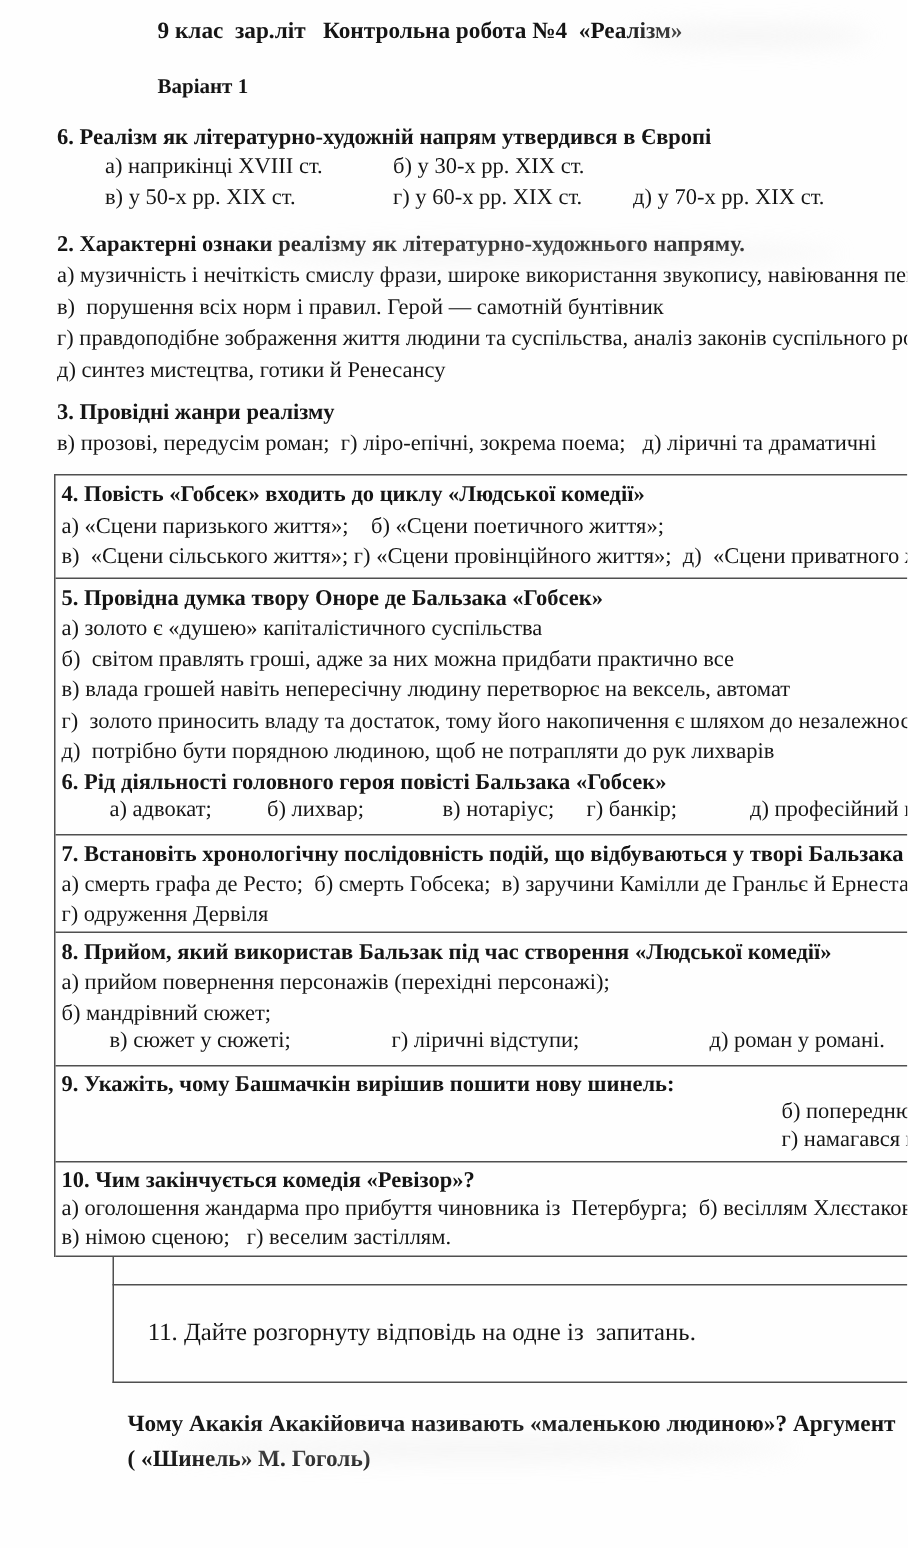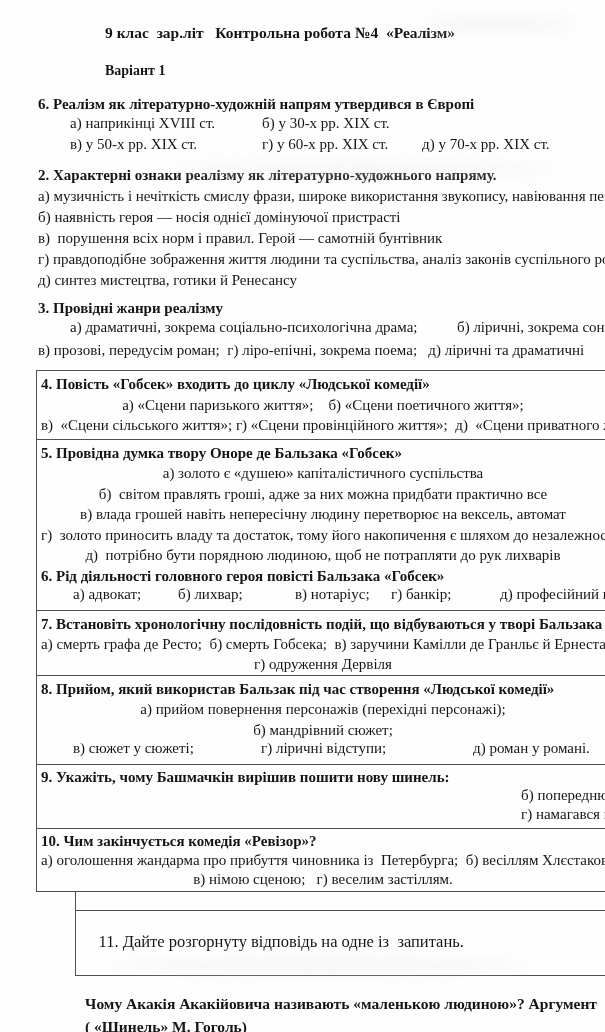--- a/index.html
+++ b/index.html
@@ -1,33 +1,33 @@
 <!DOCTYPE html>
 <html><head>
 <meta charset="utf-8">
 <style>
   html,body{margin:0;padding:0;background:#ffffff;}
   .page{
     position:relative;width:605px;height:1032px;overflow:hidden;
     background:#fefefe;color:#151515;
     font-family:"Liberation Serif","DejaVu Serif",serif;
-    font-size:15px;padding:20px 0 0 38px;box-sizing:border-box;
+    font-size:15px;padding:8px 0 0 38px;box-sizing:border-box;
   }
   .ln{white-space:pre;line-height:21px;}
   .doc-title{font-weight:bold;font-size:15.5px;margin:4px 0 0 67px;white-space:pre;}
   .variant{font-weight:bold;font-size:14px;margin:21px 0 0 67px;white-space:pre;}
   .qfree{margin-top:15px;}
   .qfree .hd{font-weight:bold;white-space:pre;line-height:21px;}
   .cols{position:relative;height:21px;margin-left:32px;}
   .cell{position:absolute;top:0;white-space:pre;}
   
   .qbox{margin:9px 0 0 -2px;border-left:1.5px solid #4f4f4f;border-top:1.5px solid #4f4f4f;}
   .qsec{border-bottom:1.5px solid #4f4f4f;padding:3px 0 3px 4px;}
   .qsec .hd{font-weight:bold;white-space:pre;line-height:20.5px;}
-  .qsec .ln{line-height:20.5px;text-align:center;}
+  .qsec .ln{line-height:20.5px;}
   .qsec .cols{height:20.5px;}
   .qsec.tight .ln,.qsec.tight .hd{line-height:19px;}
   .qsec.tight .cols{height:19px;}
   .qsec.tight2{padding-bottom:1px;}
   .qsec.tight2 .ln,.qsec.tight2 .hd{line-height:20px;}
   .hd-reg{font-weight:normal;}
   .connector{height:18px;margin-left:37px;border-left:1.5px solid #4f4f4f;width:200px;}
   .q11box{margin-left:37px;border:1.5px solid #4f4f4f;border-right:none;
           padding:1px 0 3px 6px;font-weight:normal;font-size:16.5px;white-space:pre;}
   .essay1{margin:16px 0 0 47px;font-weight:bold;font-size:15.5px;line-height:23px;}
@@ -55,32 +55,27 @@
     <div class="cols">
       <span class="cell" style="left:0">в) у 50-х рр. XIX ст.</span>
       <span class="cell" style="left:192px">г) у 60-х рр. XIX ст.</span>
       <span class="cell" style="left:352px">д) у 70-х рр. XIX ст.</span>
     </div>
   </div>
 
   <div class="qfree" style="margin-top:8px">
     <div class="hd">2. Характерні ознаки реалізму як літературно-художнього напряму.</div>
     <div class="ln">а) музичність і нечіткість смислу фрази, широке використання звукопису, навіювання певн</div>
-    <div class="ln">б) наявність героя — носія однієї домінуючої пристрасті</div>
     <div class="ln">в)  порушення всіх норм і правил. Герой — самотній бунтівник</div>
     <div class="ln">г) правдоподібне зображення життя людини та суспільства, аналіз законів суспільного розв</div>
     <div class="ln">д) синтез мистецтва, готики й Ренесансу</div>
   </div>
 
   <div class="qfree" style="margin-top:7px">
     <div class="hd">3. Провідні жанри реалізму</div>
-    <div class="cols">
-      <span class="cell" style="left:0">а) драматичні, зокрема соціально-психологічна драма;</span>
-      <span class="cell" style="left:387px">б) ліричні, зокрема сонет;</span>
-    </div>
     <div class="ln">в) прозові, передусім роман;  г) ліро-епічні, зокрема поема;   д) ліричні та драматичні</div>
   </div>
 
   <div class="qbox">
 
     <div class="qsec">
       <div class="hd">4. Повість «Гобсек» входить до циклу «Людської комедії»</div>
       <div class="ln">а) «Сцени паризького життя»;    б) «Сцени поетичного життя»;</div>
       <div class="ln">в)  «Сцени сільського життя»; г) «Сцени провінційного життя»;  д)  «Сцени приватного ж</div>
     </div>

